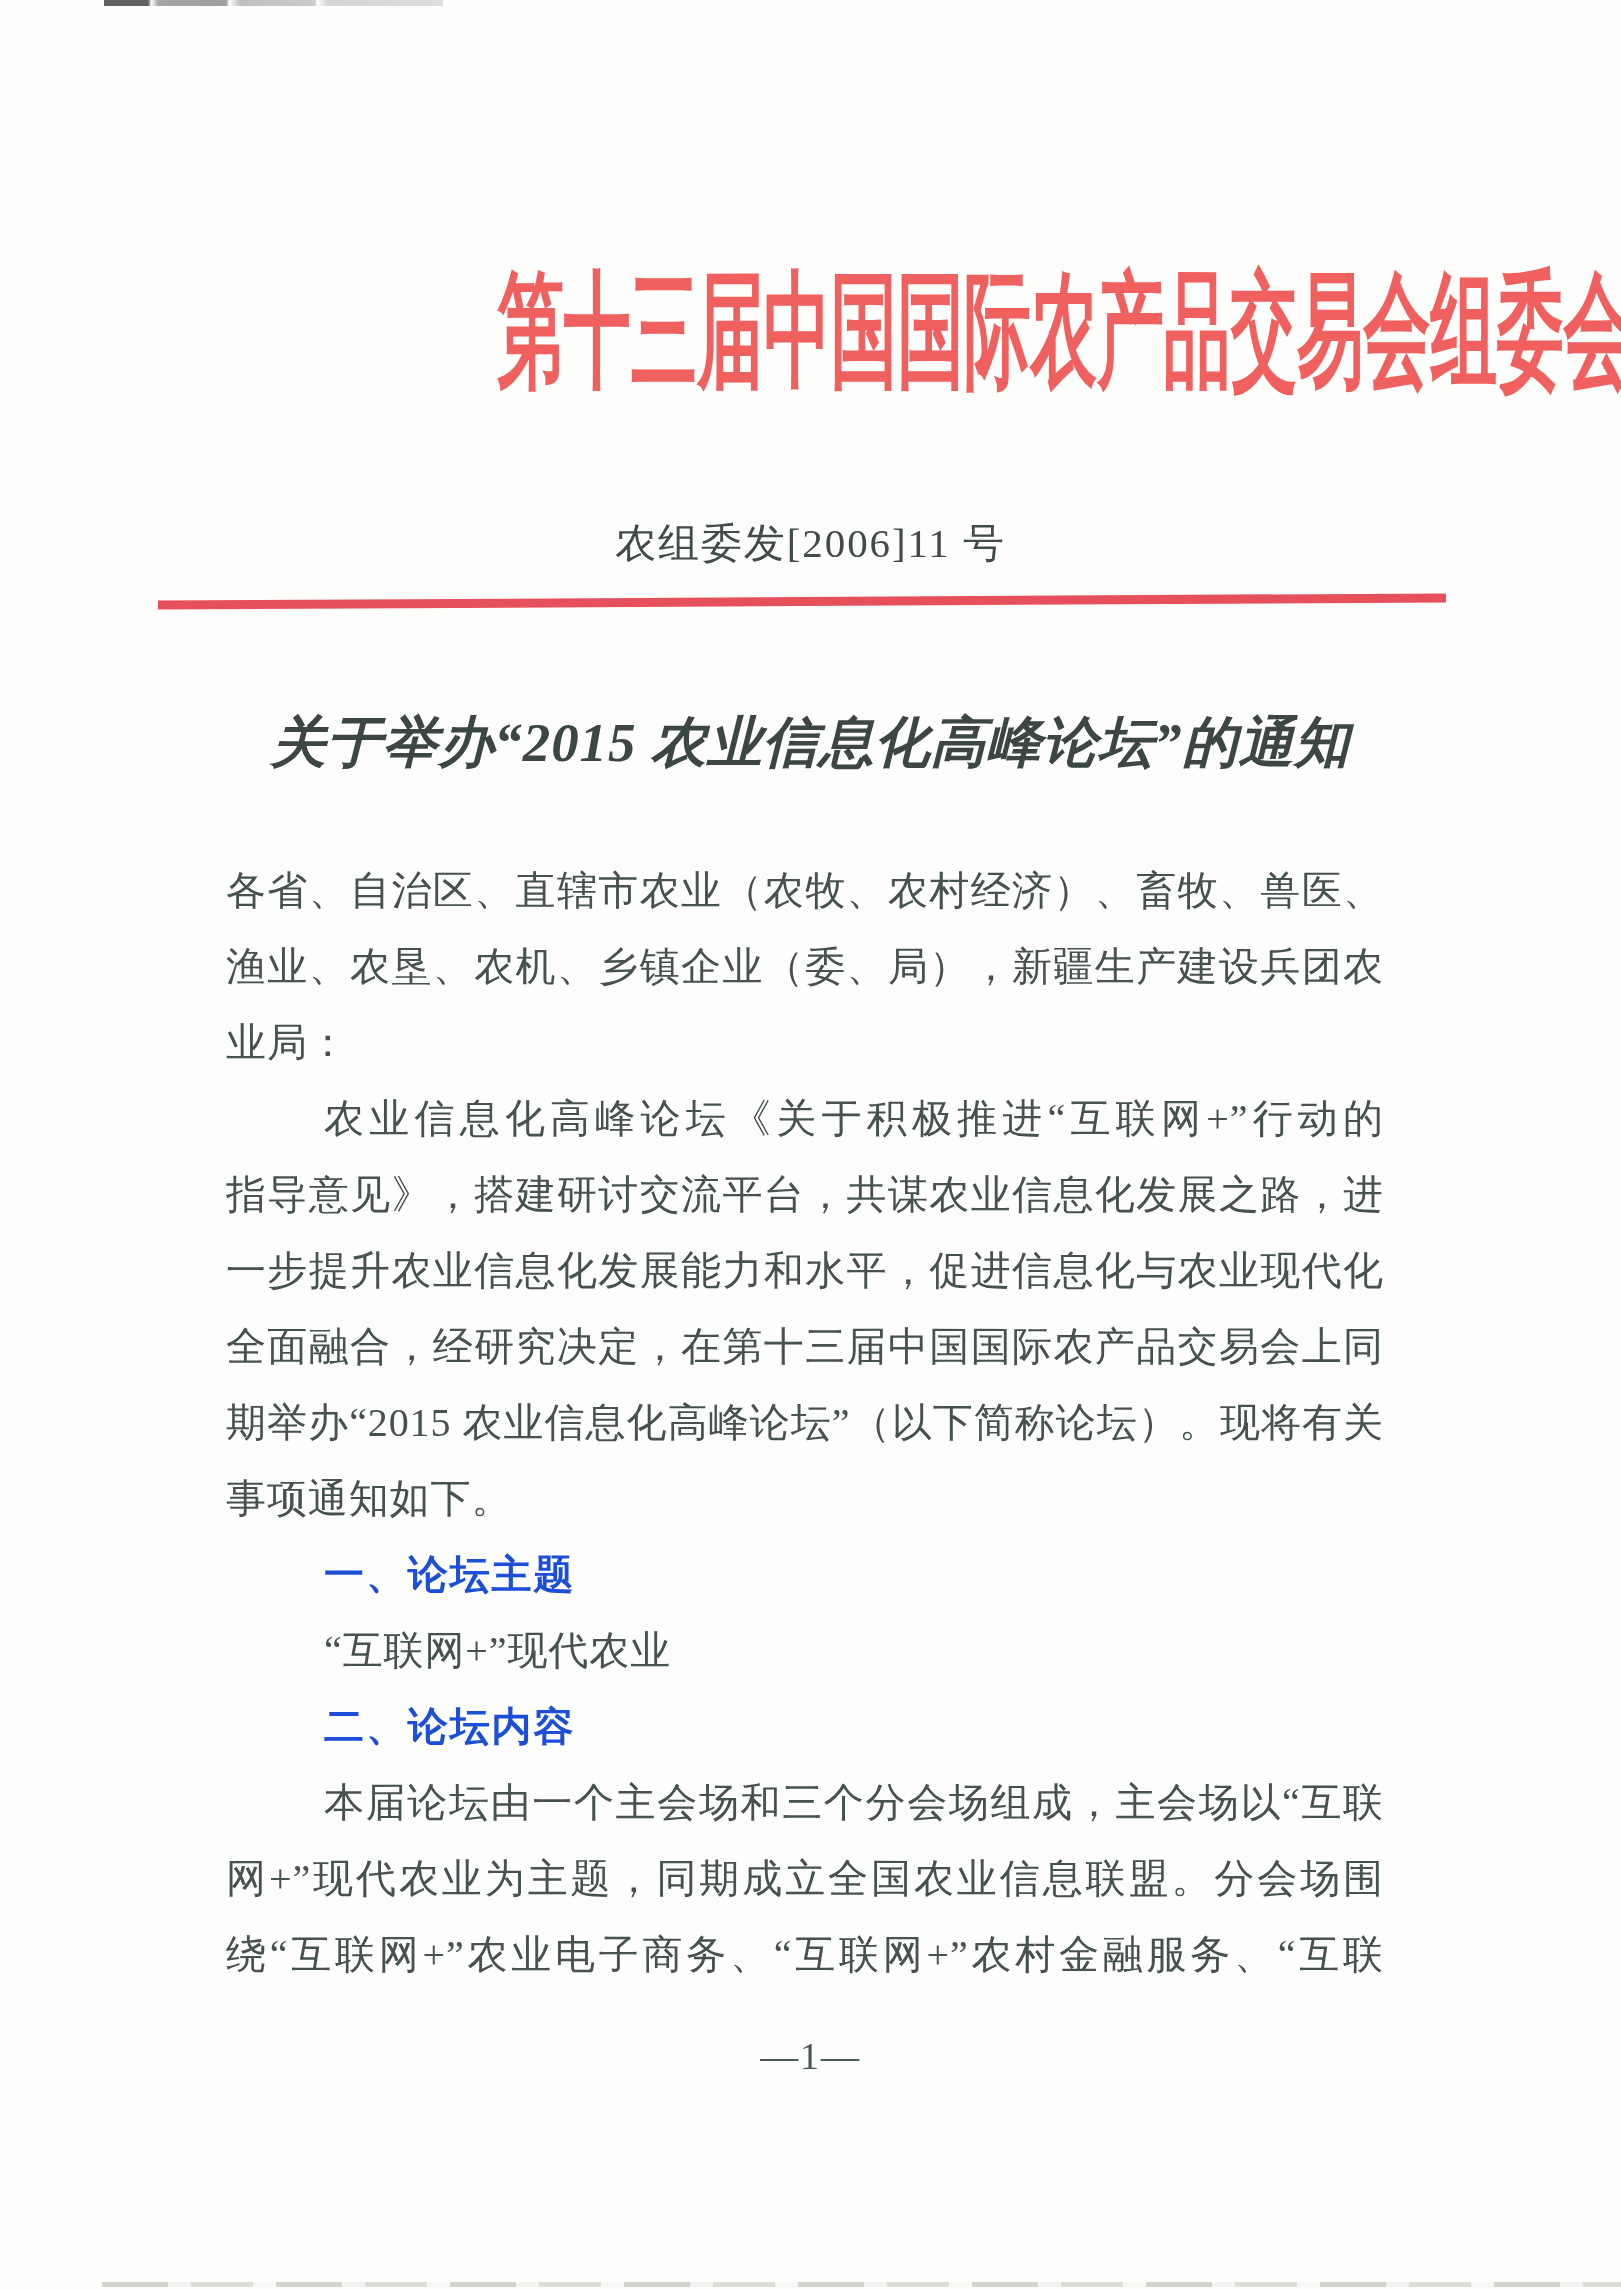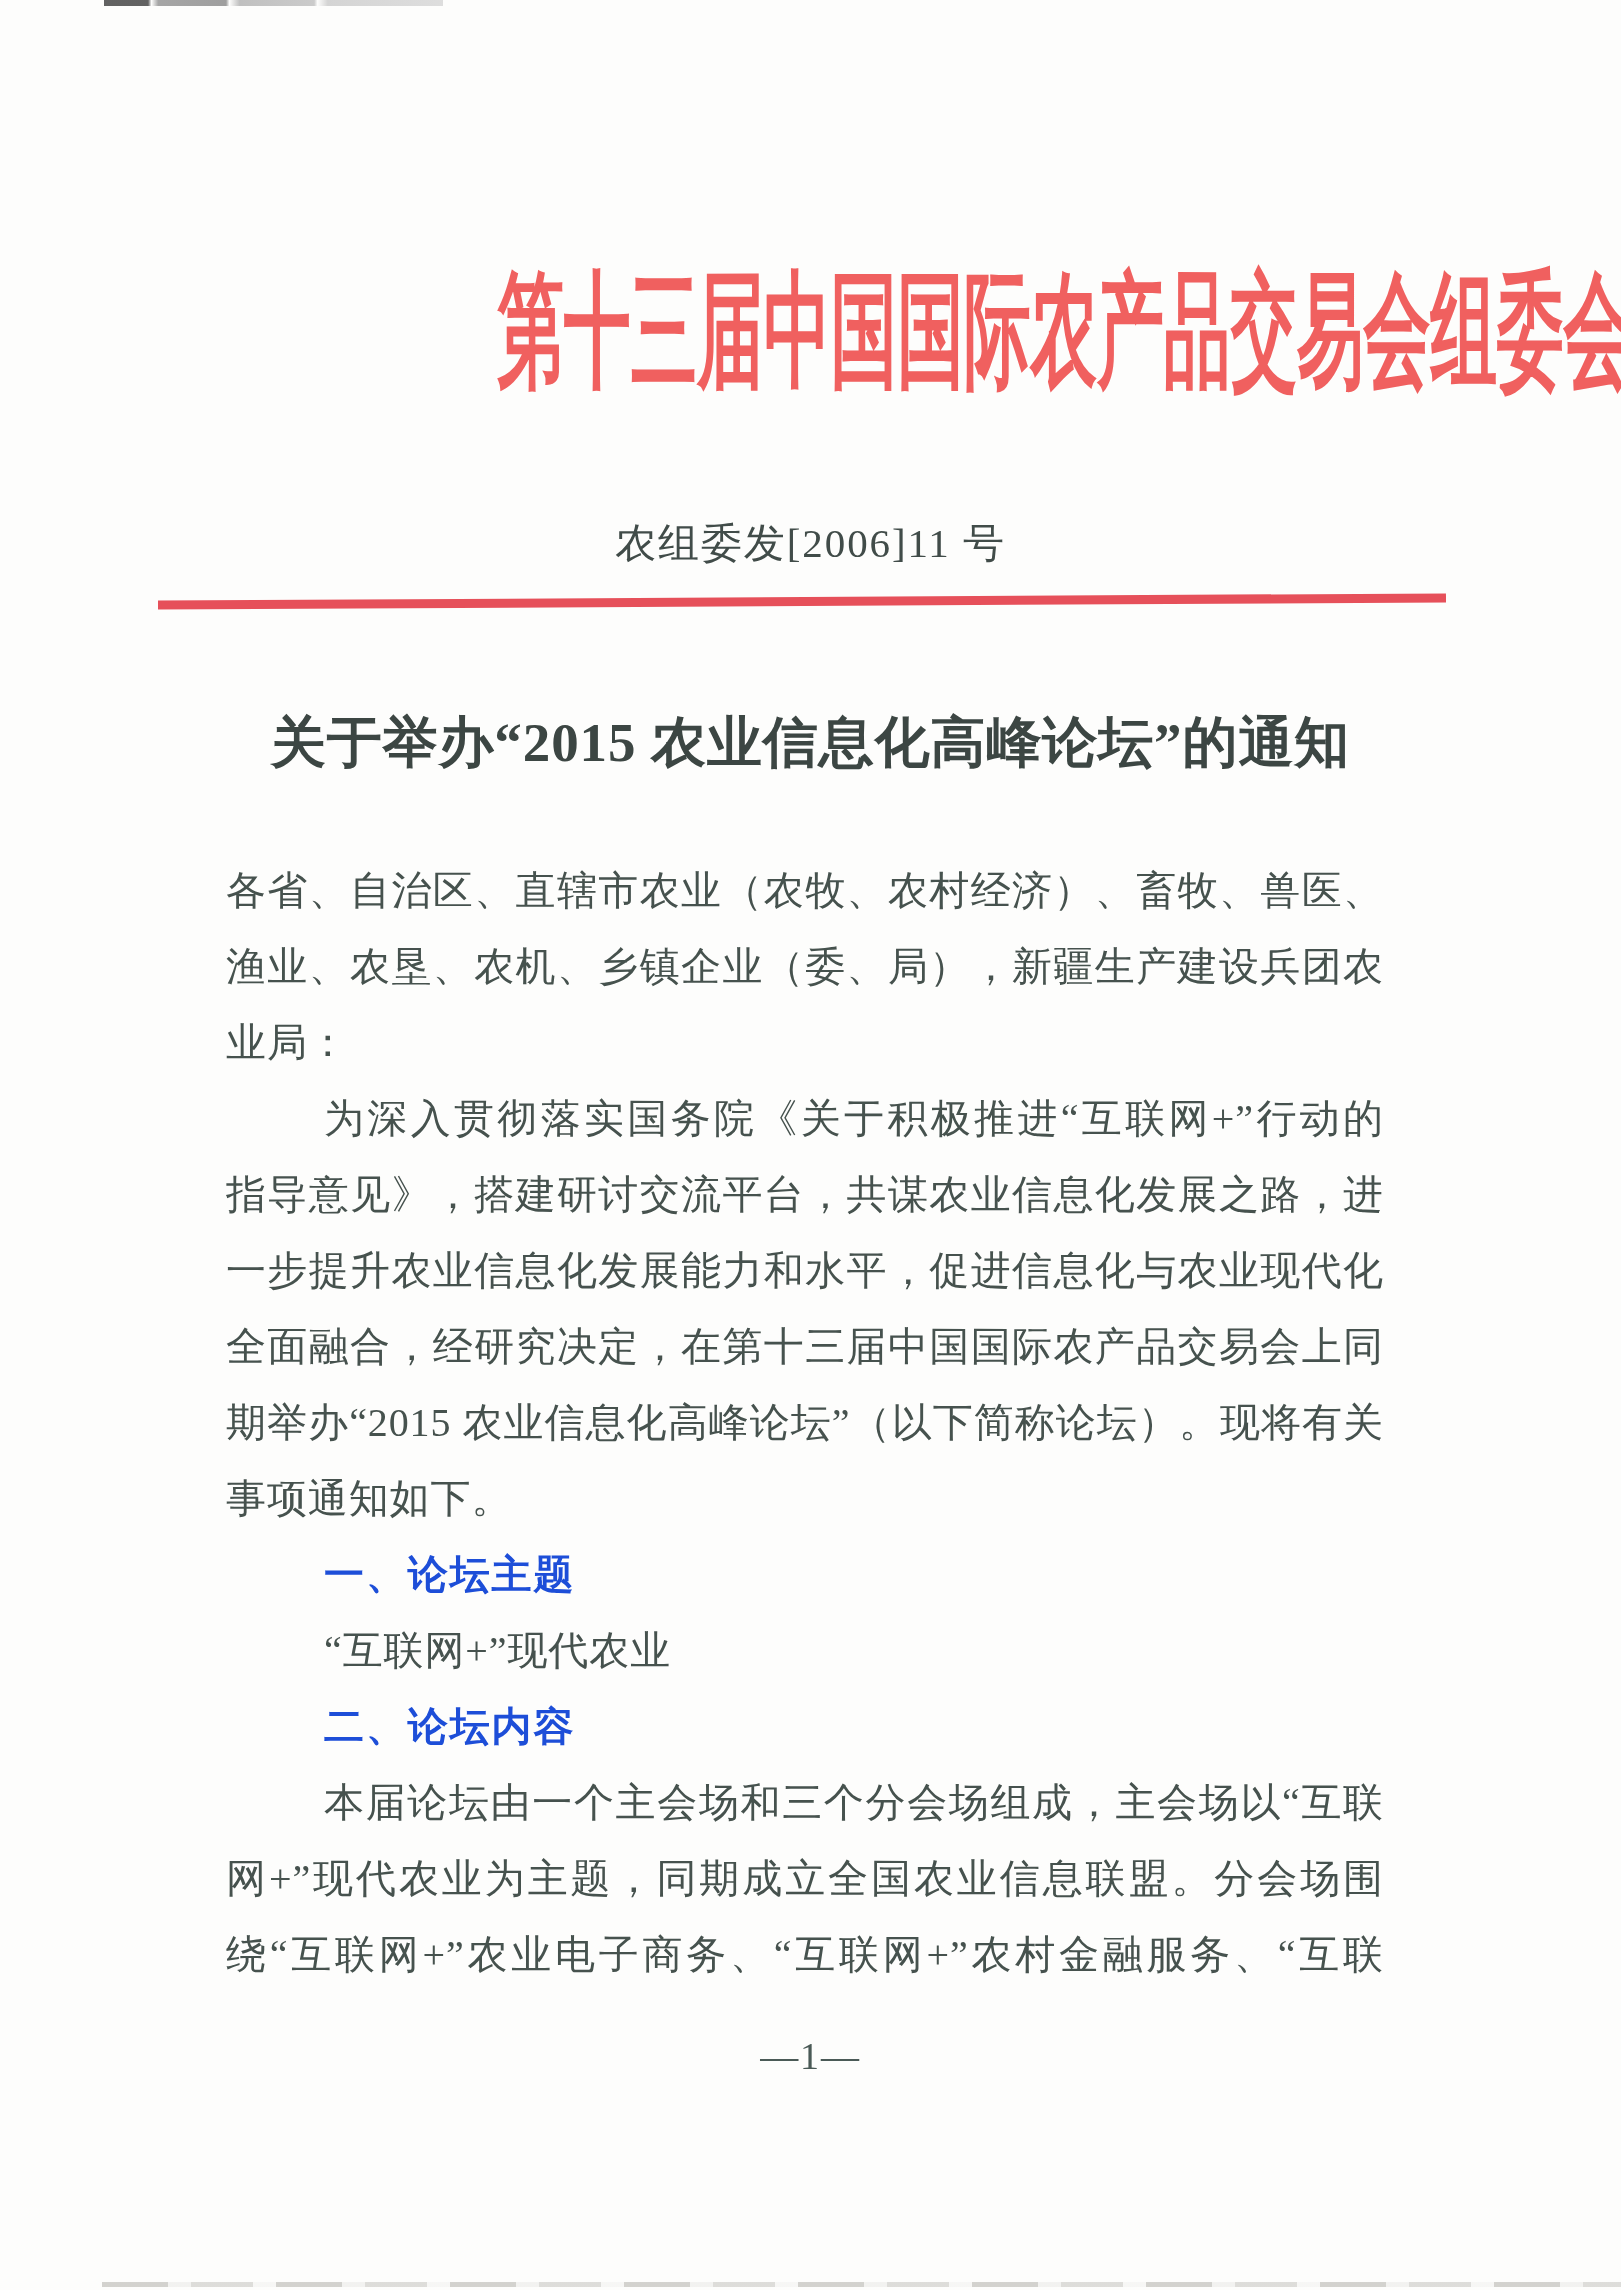--- a/index.html
+++ b/index.html
@@ -77,20 +77,21 @@
 
   
   .doc-title {
     position: absolute;
     left: 0; top: 706px; width: 100%;
     text-align: center;
     font-weight: 700;
     font-size: 55px;
     letter-spacing: 0.9px;
     color: #3c4643;
+    font-style: italic;
   }
 
   
   .body-block {
     position: absolute;
     left: 226px; top: 853px;
     width: 1158px;
     font-size: 40px;
     line-height: 76px;
     color: #46524e;
@@ -137,21 +138,21 @@
   <div class="doc-number">农组委发[2006]11 号</div>
 
   <div class="red-rule"></div>
 
   <div class="doc-title">关于举办“2015 农业信息化高峰论坛”的通知</div>
 
   <div class="body-block">
     <div class="line l-full">各省、自治区、直辖市农业（农牧、农村经济）、畜牧、兽医、</div>
     <div class="line l-full">渔业、农垦、农机、乡镇企业（委、局），新疆生产建设兵团农</div>
     <div class="line">业局：</div>
-    <div class="line l-indent l-full">为深入贯彻落实国务院《关于积极推进“互联网+”行动的</div>
+    <div class="line l-indent l-full">农业信息化高峰论坛《关于积极推进“互联网+”行动的</div>
     <div class="line l-full">指导意见》，搭建研讨交流平台，共谋农业信息化发展之路，进</div>
     <div class="line l-full">一步提升农业信息化发展能力和水平，促进信息化与农业现代化</div>
     <div class="line l-full">全面融合，经研究决定，在第十三届中国国际农产品交易会上同</div>
     <div class="line l-full">期举办“2015 农业信息化高峰论坛”（以下简称论坛）。现将有关</div>
     <div class="line">事项通知如下。</div>
     <div class="line l-indent l-heading">一、论坛主题</div>
     <div class="line l-indent">“互联网+”现代农业</div>
     <div class="line l-indent l-heading">二、论坛内容</div>
     <div class="line l-indent l-full">本届论坛由一个主会场和三个分会场组成，主会场以“互联</div>
     <div class="line l-full">网+”现代农业为主题，同期成立全国农业信息联盟。分会场围</div>

